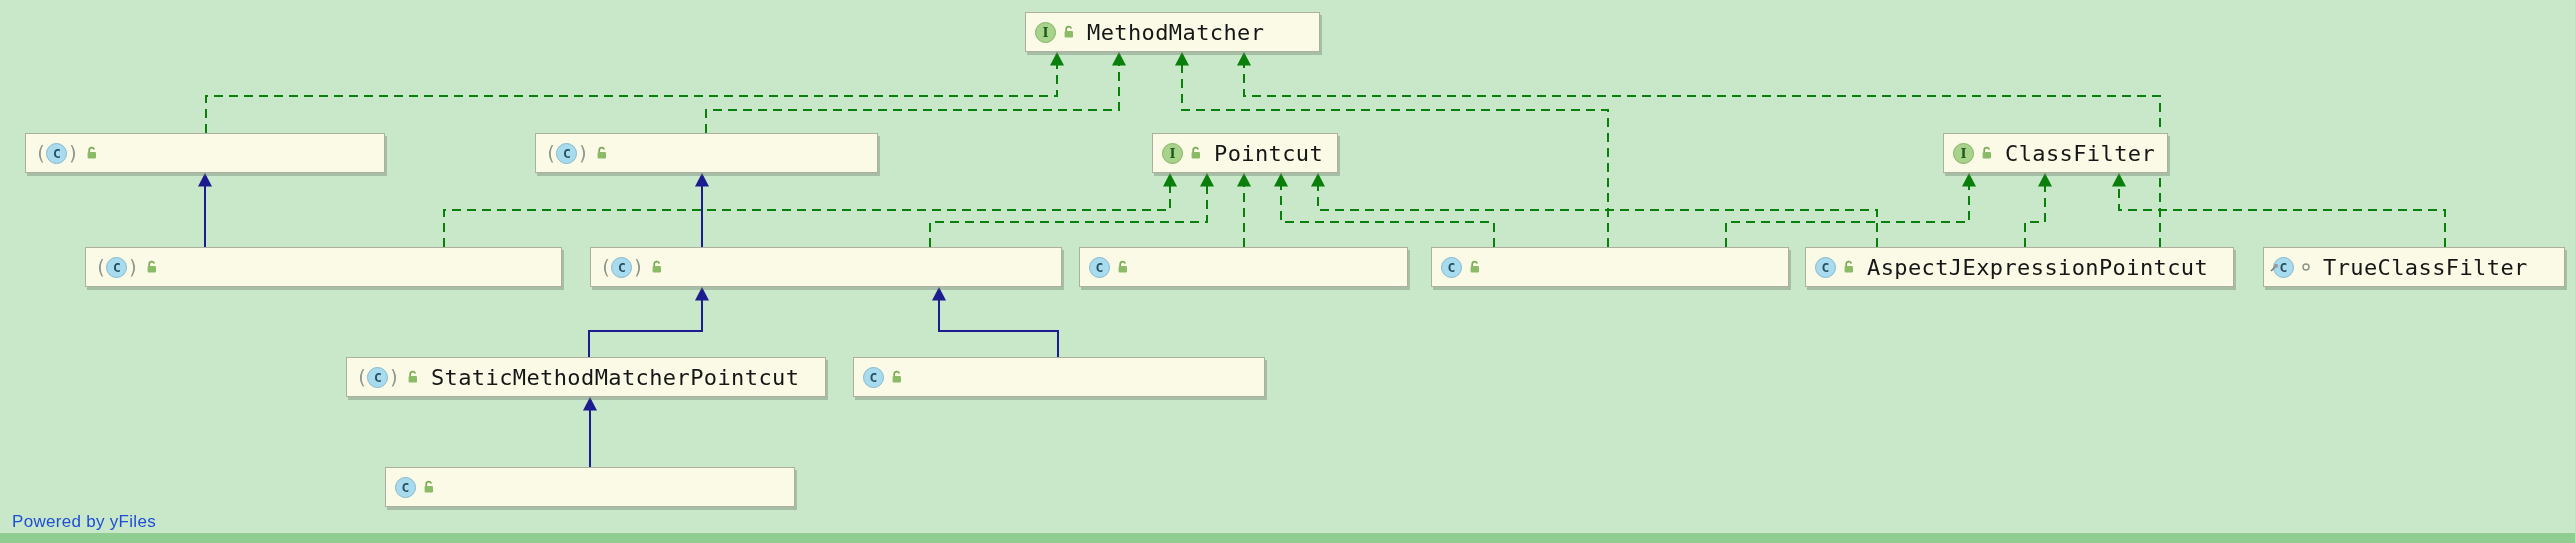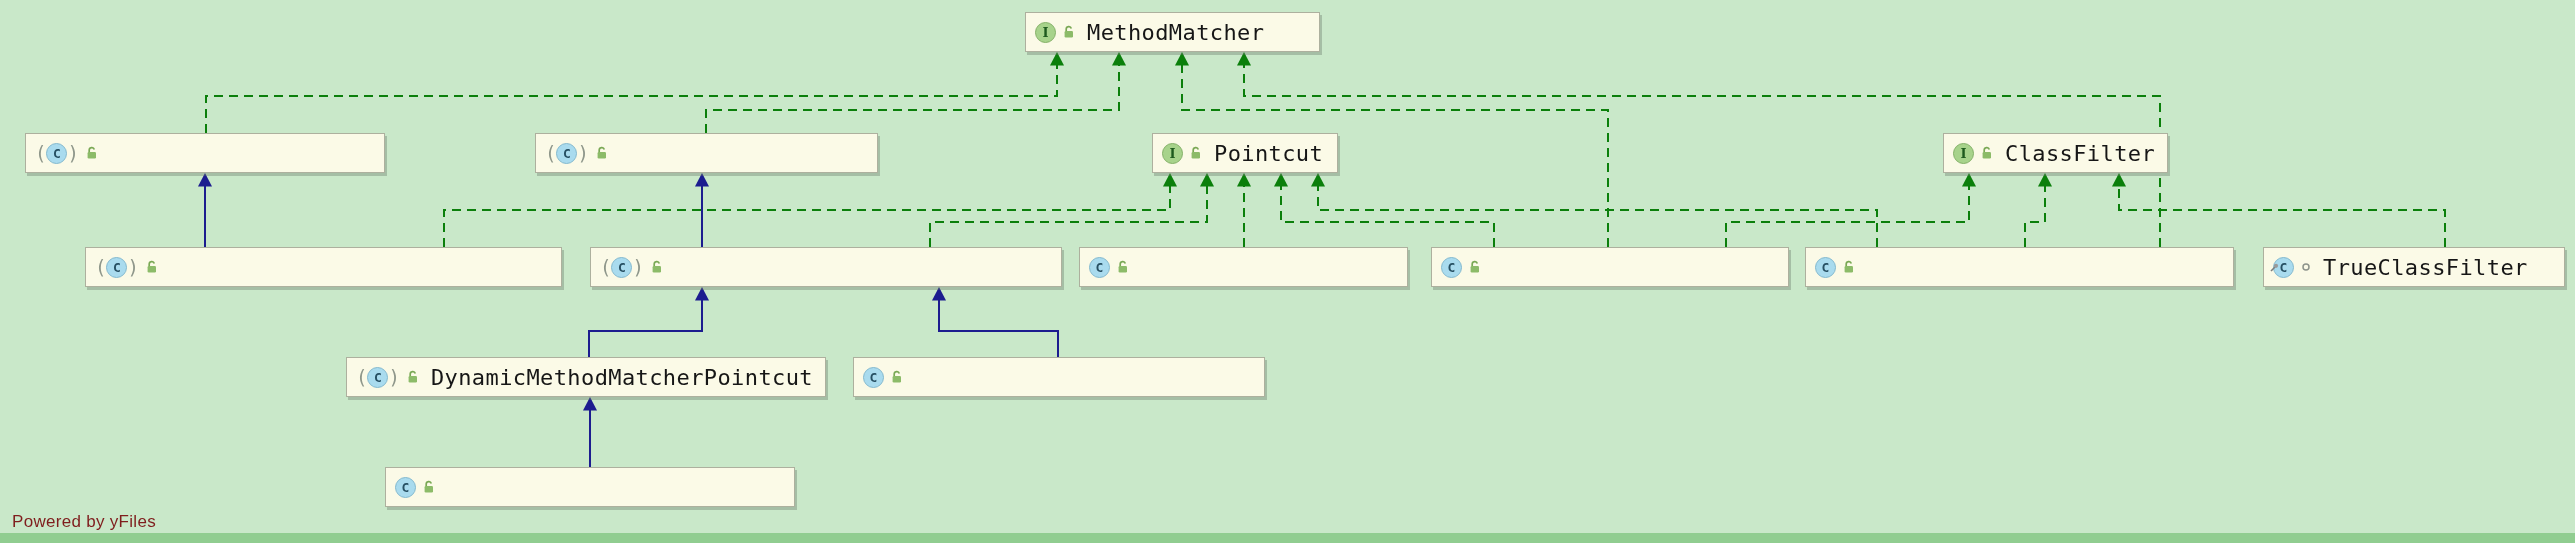--- a/index.html
+++ b/index.html
@@ -30,21 +30,21 @@
   .badge.iface .glyph{font:bold 13px "DejaVu Serif",serif;color:#1e5a1e;}
   .badge.cls{background:#a9dbee;border:1px solid #83b9cf;}
   .badge.cls .glyph{font:bold 13px "DejaVu Sans Mono",monospace;color:#275063;}
   .paren{font:400 19px "DejaVu Sans Mono",monospace;color:#8f978b;line-height:21px;}
   .modifier{display:flex;align-items:center;margin-left:6px;flex:none;}
   .pin{position:absolute;left:-4px;top:-4px;}
   .label{margin-left:11px;letter-spacing:0.4px;}
   .watermark{
     position:absolute;left:12px;bottom:11px;z-index:3;
     font:400 17px "Liberation Sans","DejaVu Sans",sans-serif;
-    color:#7f1d1d;letter-spacing:0.3px;
+    color:#1d4ed8;letter-spacing:0.3px;
   }
   .bottombar{
     position:absolute;left:0;bottom:0;width:100%;height:10px;z-index:2;
     background:#90cd90;
   }
   polyline,path{shape-rendering:geometricPrecision;}
 </style>
 </head>
 <body>
 
@@ -273,20 +273,21 @@
               <span class="glyph">C</span>
             </span>
           </span>
           <span class="modifier">
             <svg width="14" height="14" viewBox="0 0 14 14">
               <path d="M4.2 6.4 V4.3 a2.6 2.6 0 0 1 5.1 -0.8" fill="none" stroke="#79a854" stroke-width="1.7"></path>
               <rect x="2.6" y="6.1" width="8.4" height="6.4" rx="1.2" fill="#8cbb68"></rect>
             </svg>
           </span>
         </span>
+        <span class="label">AspectJExpressionPointcut</span>
       </div>
       <div class="node" style="left: 2263px; top: 247px; min-width: 302px;">
         <span class="icongroup">
           <span class="badgewrap">
             <span class="badge cls">
               <span class="glyph">C</span>
             </span>
             <span class="pin"><svg width="11" height="11" viewBox="0 0 11 11">
                 <path d="M2 9 L6 5" stroke="#7d7d7d" stroke-width="1.6"></path>
                 <circle cx="7" cy="3.8" r="2.1" fill="#9a9a9a"></circle>
@@ -309,21 +310,21 @@
             </span>
           </span>
           <span class="paren">)</span>
           <span class="modifier">
             <svg width="14" height="14" viewBox="0 0 14 14">
               <path d="M4.2 6.4 V4.3 a2.6 2.6 0 0 1 5.1 -0.8" fill="none" stroke="#79a854" stroke-width="1.7"></path>
               <rect x="2.6" y="6.1" width="8.4" height="6.4" rx="1.2" fill="#8cbb68"></rect>
             </svg>
           </span>
         </span>
-        <span class="label">DynamicMethodMatcherPointcut</span>
+        <span class="label">StaticMethodMatcherPointcut</span>
       </div>
       <div class="node" style="left: 853px; top: 357px; min-width: 412px;">
         <span class="icongroup">
           <span class="badgewrap">
             <span class="badge cls">
               <span class="glyph">C</span>
             </span>
           </span>
           <span class="modifier">
             <svg width="14" height="14" viewBox="0 0 14 14">

